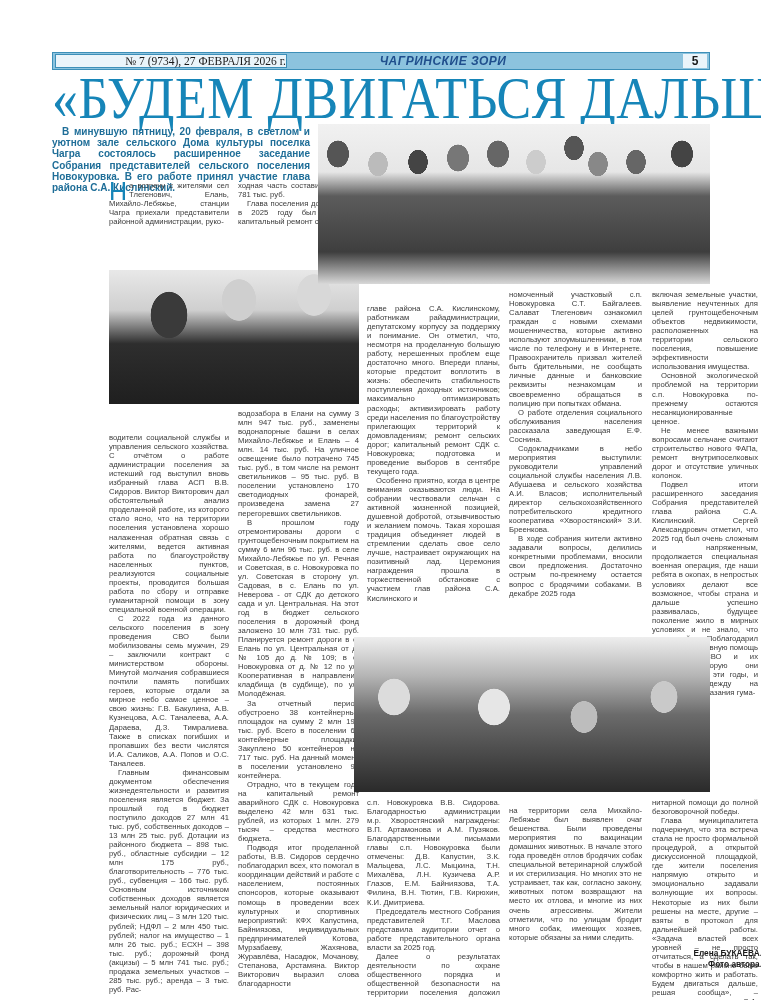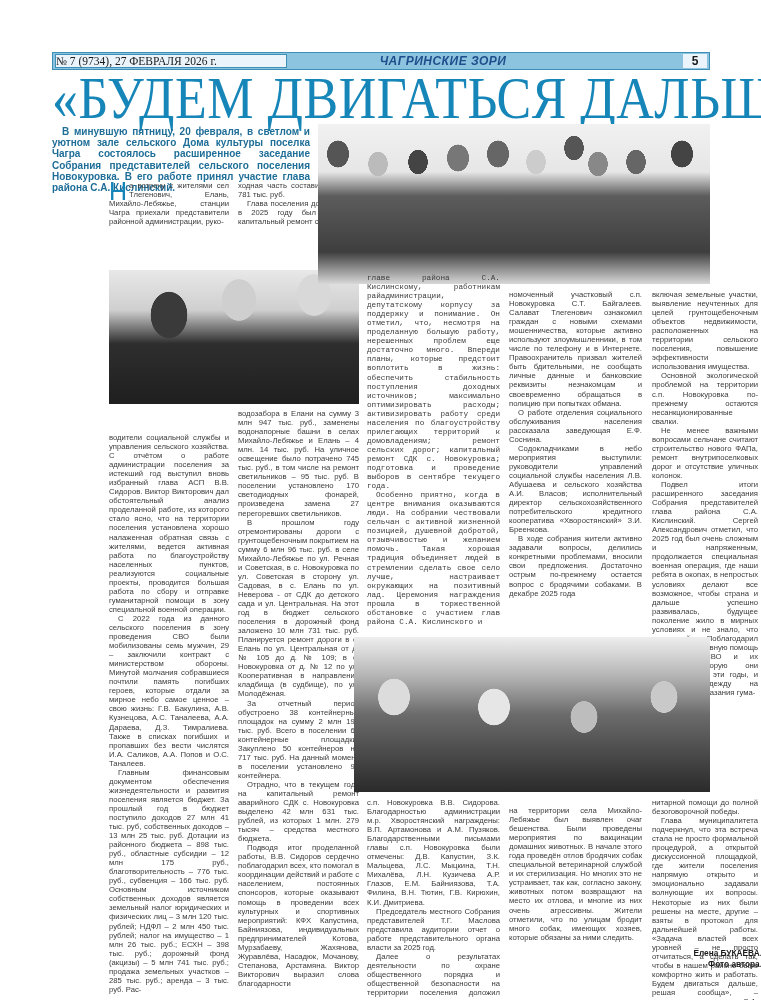--- a/index.html
+++ b/index.html
@@ -1,19 +1,19 @@
 <!DOCTYPE html>
 <html><head>
 <meta charset="utf-8">
 <style>
   html, body { margin:0; padding:0; background:#ffffff; }
   body { width:761px; height:1000px; position:relative; overflow:hidden; font-family:"Liberation Sans", sans-serif; color:#3a3a3a; }
   .page { position:absolute; left:52px; top:52px; width:658px; height:910px; }
   .masthead { position:absolute; left:0; top:0; width:658px; height:18px; background:#8cc3de; border:1px solid #3d8fb8; box-sizing:border-box; }
-  .issue-box { position:absolute; left:2px; top:1px; width:232px; height:14px; background:#eaf4fa; border:1px solid #3d8fb8; box-sizing:border-box; font-family:"Liberation Serif", serif; font-size:11.5px; line-height:13px; text-align:left; color:#1a1a1a; }
+  .issue-box { position:absolute; left:2px; top:1px; width:232px; height:14px; background:#eaf4fa; border:1px solid #3d8fb8; box-sizing:border-box; font-family:"Liberation Serif", serif; font-size:11.5px; line-height:13px; text-align:right; color:#1a1a1a; }
   .paper-name { position:absolute; left:290px; top:1px; width:200px; height:14px; text-align:center; font-family:"Liberation Sans", sans-serif; font-weight:bold; font-size:12px; line-height:14px; color:#1f4e8c; letter-spacing:0.5px; font-style:italic; }
   .page-num { position:absolute; right:2px; top:1px; width:24px; height:14px; background:#eaf4fa; font-weight:bold; font-size:12px; line-height:14px; text-align:center; color:#1a1a1a; }
   .headline { position:absolute; left:0; top:18px; width:658px; height:50px; font-family:"Liberation Serif", serif; font-size:52px; line-height:50px; color:#1685b8; text-align:center; letter-spacing:0.5px; white-space:nowrap; transform:scaleY(1.15); transform-origin:top center; }
   .lead { position:absolute; left:0; top:74px; width:258px; font-size:10px; line-height:11.2px; font-weight:bold; color:#1f6e98; text-align:justify; text-indent:10px; }
   .photo { position:absolute; background:linear-gradient(160deg,#d8d8d8 0%,#9a9a9a 40%,#5a5a5a 70%,#8a8a8a 100%); overflow:hidden; }
   .photo-group { left:266px; top:72px; width:392px; height:160px; background:
     radial-gradient(ellipse 18px 22px at 20px 30px,#555 60%,transparent 62%),
     radial-gradient(ellipse 16px 20px at 60px 40px,#bbb 60%,transparent 62%),
     radial-gradient(ellipse 16px 20px at 100px 38px,#444 60%,transparent 62%),
     radial-gradient(ellipse 18px 22px at 140px 34px,#777 60%,transparent 62%),
@@ -75,35 +75,35 @@
   </div>
 
   <div class="col" style="left:186px; top:357px; width:121px;">
     <p class="noindent">водозабора в Елани на сумму 3 млн 947 тыс. руб., заменены водонапорные башни в селах Михайло-Лебяжье и Елань – 4 млн. 14 тыс. руб. На уличное освещение было потрачено 745 тыс. руб., в том числе на ремонт светильников – 95 тыс. руб. В поселении установлено 170 светодиодных фонарей, произведена замена 27 перегоревших светильников.</p>
     <p>В прошлом году отремонтированы дороги с грунтощебеночным покрытием на сумму 6 млн 96 тыс. руб. в селе Михайло-Лебяжье по ул. Речная и Советская, в с. Новокуровка по ул. Советская в сторону ул. Садовая, в с. Елань по ул. Неверова - от СДК до детского сада и ул. Центральная. На этот год в бюджет сельского поселения в дорожный фонд заложено 10 млн 731 тыс. руб. Планируется ремонт дороги в с. Елань по ул. Центральная от д. № 105 до д. № 109; в с. Новокуровка от д. № 12 по ул. Кооперативная в направлении кладбища (в судбище), по ул. Молодёжная.</p>
     <p>За отчетный период обустроено 38 контейнерных площадок на сумму 2 млн 198 тыс. руб. Всего в поселении 62 контейнерные площадки. Закуплено 50 контейнеров на 717 тыс. руб. На данный момент в поселении установлено 92 контейнера.</p>
     <p>Отрадно, что в текущем году на капитальный ремонт аварийного СДК с. Новокуровка выделено 42 млн 631 тыс. рублей, из которых 1 млн. 279 тысяч – средства местного бюджета.</p>
     <p>Подводя итог проделанной работы, В.В. Сидоров сердечно поблагодарил всех, кто помогал в координации действий и работе с населением, постоянных спонсоров, которые оказывают помощь в проведении всех культурных и спортивных мероприятий: КФХ Капустина, Байниязова, индивидуальных предпринимателей Котова, Мурзабаеву, Жахянова, Журавлёва, Насадюк, Мочанову, Степанова, Арстамяна. Виктор Викторович выразил слова благодарности</p>
   </div>
 
-  <div class="col" style="left:315px; top:222px; width:133px;font-family:Liberation Mono, monospace;">
+  <div class="col" style="left:315px; top:252px; width:133px;">
     <p class="noindent">главе района С.А. Кислинскому, работникам райадминистрации, депутатскому корпусу за поддержку и понимание. Он отметил, что, несмотря на проделанную большую работу, нерешенных проблем еще достаточно много. Впереди планы, которые предстоит воплотить в жизнь: обеспечить стабильность поступления доходных источников; максимально оптимизировать расходы; активизировать работу среди населения по благоустройству прилегающих территорий к домовладениям; ремонт сельских дорог; капитальный ремонт СДК с. Новокуровка; подготовка и проведение выборов в сентябре текущего года.</p>
     <p>Особенно приятно, когда в центре внимания оказываются люди. На собрании чествовали сельчан с активной жизненной позицией, душевной добротой, отзывчивостью и желанием помочь. Такая хорошая традиция объединяет людей в стремлении сделать свое село лучше, настраивает окружающих на позитивный лад. Церемония награждения прошла в торжественной обстановке с участием глав района С.А. Кислинского и</p>
   </div>
 
   <div class="col" style="left:457px; top:238px; width:133px;">
     <p class="noindent">номоченный участковый с.п. Новокуровка С.Т. Байгалеев. Салават Тлегенович ознакомил граждан с новыми схемами мошенничества, которые активно используют злоумышленники, в том числе по телефону и в Интернете. Правоохранитель призвал жителей быть бдительными, не сообщать личные данные и банковские реквизиты незнакомцам и своевременно обращаться в полицию при попытках обмана.</p>
     <p>О работе отделения социального обслуживания населения рассказала заведующая Е.Ф. Соснина.</p>
     <p>Содокладчиками в небо мероприятия выступили: руководители управлений социальной службы населения Л.В. Абушаева и сельского хозяйства А.И. Власов; исполнительный директор сельскохозяйственного потребительского кредитного кооператива «Хворостянский» З.И. Бреенкова.</p>
     <p>В ходе собрания жители активно задавали вопросы, делились конкретными проблемами, вносили свои предложения. Достаточно острым по-прежнему остается вопрос с бродячими собаками. В декабре 2025 года</p>
   </div>
 
   <div class="col" style="left:600px; top:238px; width:106px;">
     <p class="noindent">включая земельные участки, выявление неучтенных для целей грунтощебеночным объектов недвижимости, расположенных на территории сельского поселения, повышение эффективности использования имущества.</p>
-    <p>Основной экологической проблемой на территории с.п. Новокуровка по-прежнему остаются несанкционированные свалки.</p>
+    <p>Основной экологической проблемой на территории с.п. Новокуровка по-прежнему остаются несанкционированные ценное.</p>
     <p>Не менее важными вопросами сельчане считают строительство нового ФАПа, ремонт внутрипоселковых дорог и отсутствие уличных колонок.</p>
     <p>Подвел итоги расширенного заседания Собрания представителей глава района С.А. Кислинский. Сергей Александрович отметил, что 2025 год был очень сложным и напряженным, продолжается специальная военная операция, где наши ребята в окопах, в непростых условиях делают все возможное, чтобы страна и дальше успешно развивалась, будущее поколение жило в мирных условиях и не знало, что такое война. Поблагодарил жителей за активную помощь участникам СВО и их семьям, которую они оказывают все эти годы, и выразил надежду на продолжение оказания гума-</p>
   </div>
 
   <div class="photo photo-audience"></div>
 
   <div class="col" style="left:315px; top:746px; width:133px;">
     <p class="noindent">с.п. Новокуровка В.В. Сидорова. Благодарностью администрации м.р. Хворостянский награждены: В.П. Артамонова и А.М. Пузяков. Благодарственными письмами главы с.п. Новокуровка были отмечены: Д.В. Капустин, З.К. Мальцева, Л.С. Мыцкина, Т.Н. Михалёва, Л.Н. Кузичева А.Р. Глазов, Е.М. Байниязова, Т.А. Филина, В.Н. Тютин, Г.В. Кирюхин, К.И. Дмитриева.</p>
     <p>Председатель местного Собрания представителей Т.Г. Маслова представила аудитории отчет о работе представительного органа власти за 2025 год.</p>
     <p>Далее о результатах деятельности по охране общественного порядка и общественной безопасности на территории поселения доложил оперупол-</p>

